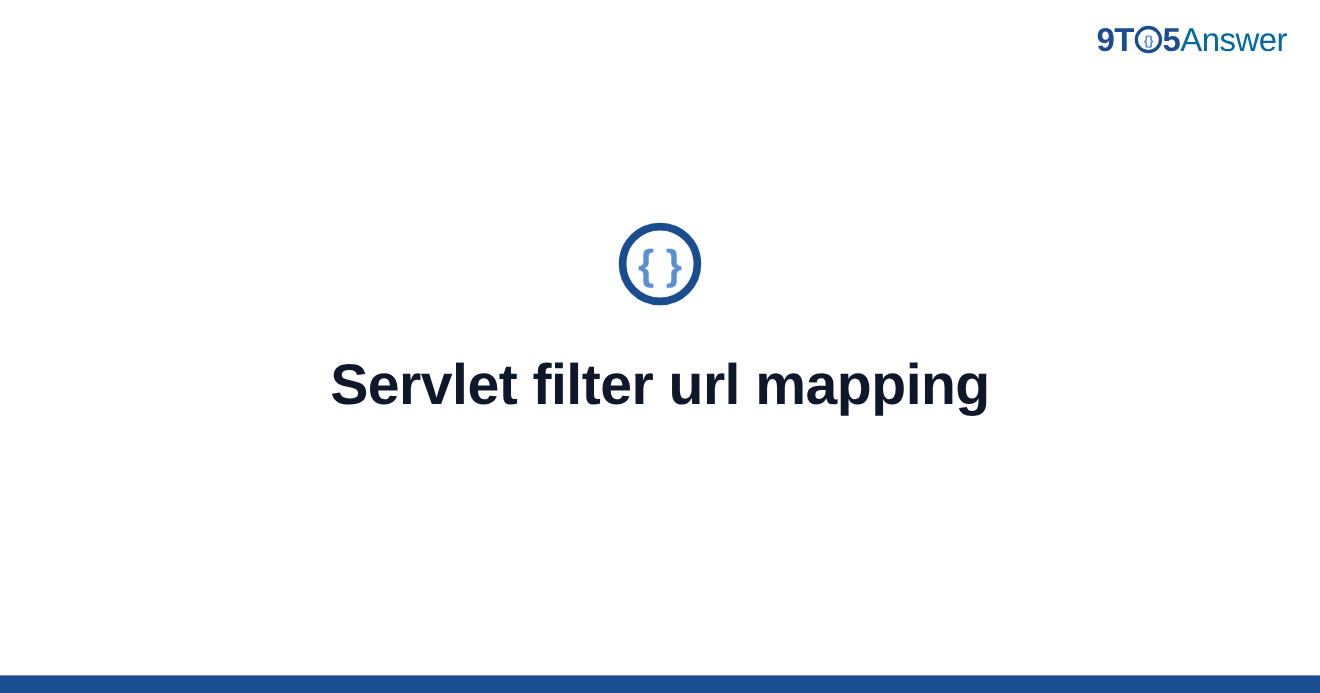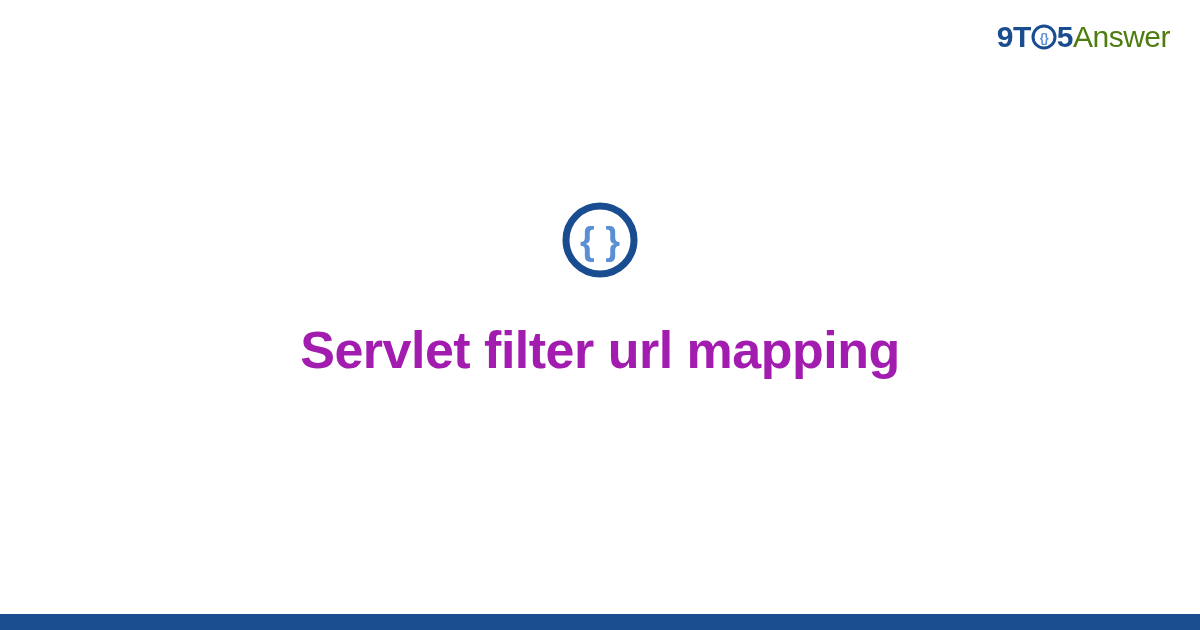--- a/index.html
+++ b/index.html
@@ -30,21 +30,21 @@
     .site-logo .part-o {
       display: inline-flex;
       align-items: center;
       justify-content: center;
       vertical-align: -3px;
     }
     .site-logo .part-5 {
       color: #1a4d8f;
     }
     .site-logo .part-answer {
-      color: #4d7c0f;
+      color: #0369a1;
       font-weight: 500;
     }
     .center-content {
       position: absolute;
       top: 46%;
       left: 50%;
       transform: translate(-50%, -50%);
       display: flex;
       flex-direction: column;
       align-items: center;
@@ -52,21 +52,21 @@
       width: 100%;
     }
     .braces-icon {
       display: flex;
       align-items: center;
       justify-content: center;
     }
     .main-title {
       font-size: 52px;
       font-weight: 700;
-      color: #a21caf;
+      color: #0f172a;
       text-align: center;
       letter-spacing: -0.5px;
     }
     .bottom-bar {
       position: absolute;
       bottom: 0;
       left: 0;
       right: 0;
       height: 16px;
       background: #1a4d8f;

